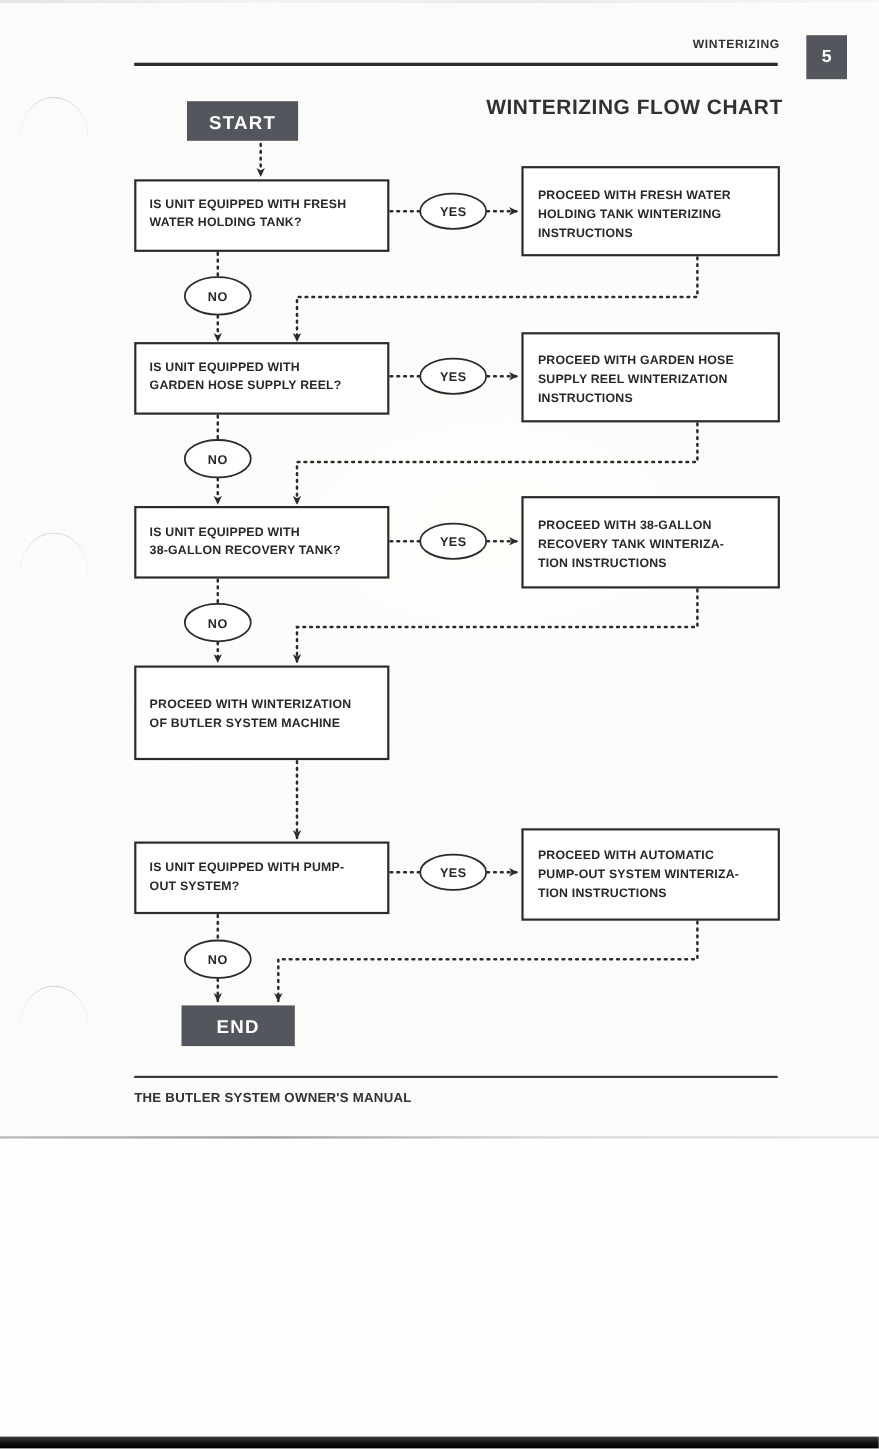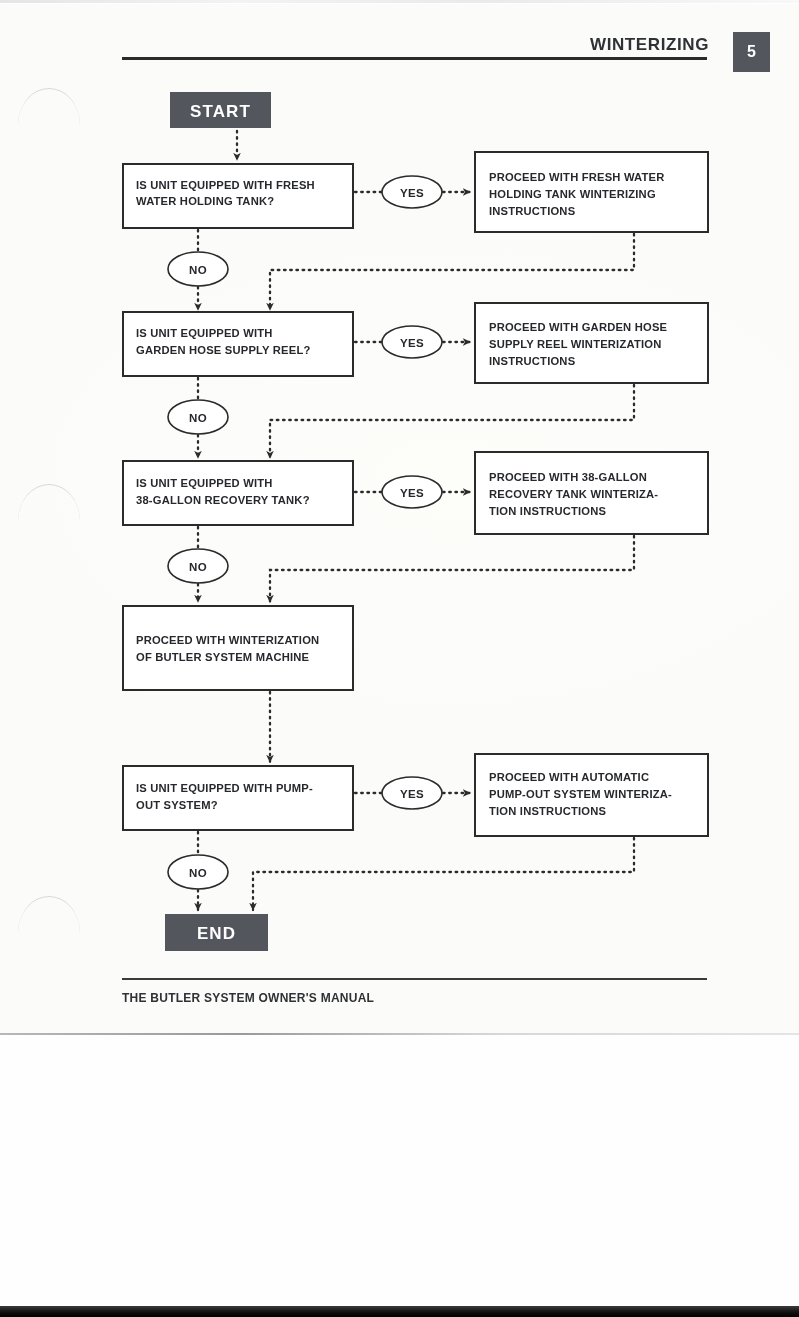--- a/index.html
+++ b/index.html
@@ -64,21 +64,21 @@
   
   #hdr-rule {
     position: absolute;
     left: 122px; top: 57px;
     width: 585px; height: 3px;
     background: #2b2b2b;
   }
   #hdr-label {
     position: absolute;
     right: 90px; top: 35px;
-    font-size: 17px;
+    font-size: 11px;
     font-weight: bold;
     letter-spacing: .6px;
     color: #2f3135;
   }
   #page-badge {
     position: absolute;
     left: 733px; top: 32px;
     width: 37px; height: 40px;
     background: #53565c;
     color: #ffffff;
@@ -145,20 +145,21 @@
   <div class="sheet-edge-mid"></div>
   <div class="sheet-edge-bottom"></div>
 
   <div class="hole" id="hole1"></div>
   <div class="hole" id="hole2"></div>
   <div class="hole" id="hole3"></div>
 
   <div id="hdr-rule"></div>
   <div id="hdr-label">WINTERIZING</div>
   <div id="page-badge">5</div>
+  <div id="chart-title">WINTERIZING FLOW CHART</div>
 
   <svg id="flow" width="799" height="1000" viewBox="0 0 799 1000">
     <defs>
       <marker id="ah" markerWidth="9" markerHeight="9" refX="7.2" refY="4.2" orient="auto" markerUnits="userSpaceOnUse">
         <path class="arrowhead" d="M0,0.4 L8,4.2 L0,8 L2.1,4.2 Z"></path>
       </marker>
       <marker id="ahd" markerWidth="9" markerHeight="9" refX="7.2" refY="4.2" orient="auto" markerUnits="userSpaceOnUse">
         <path class="arrowhead" d="M0,0.4 L8,4.2 L0,8 L2.1,4.2 Z"></path>
       </marker>
     </defs>

